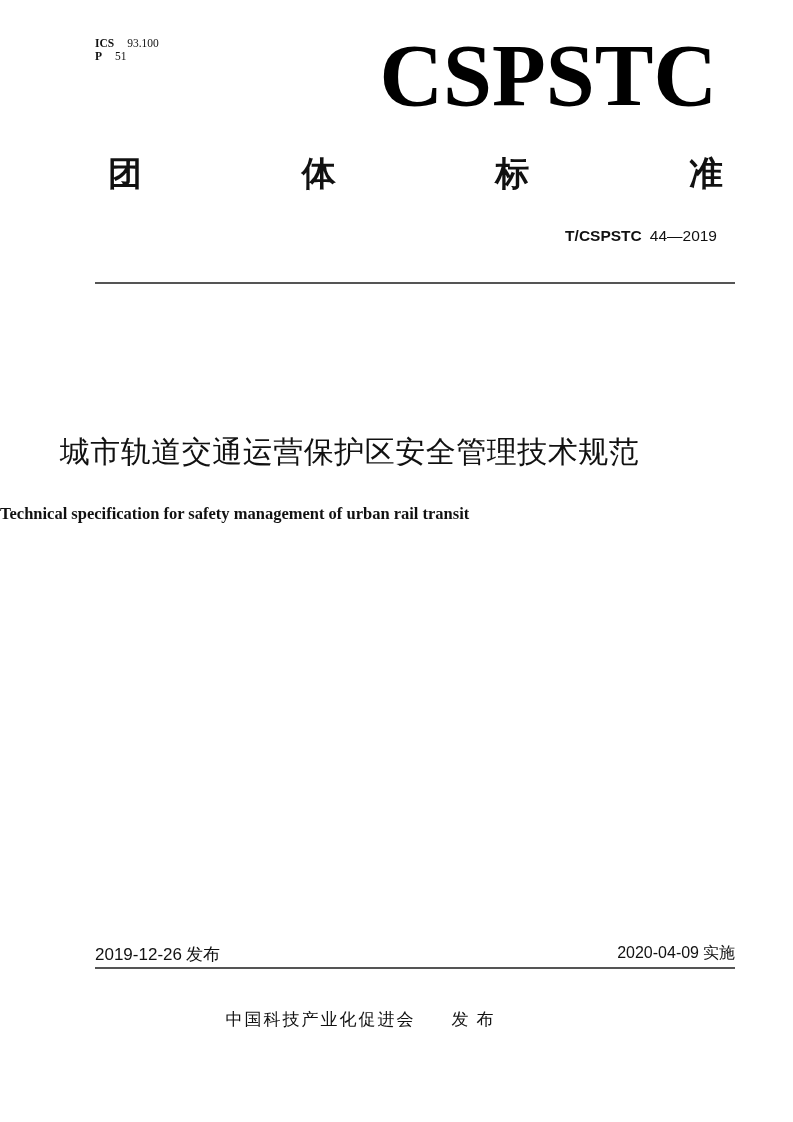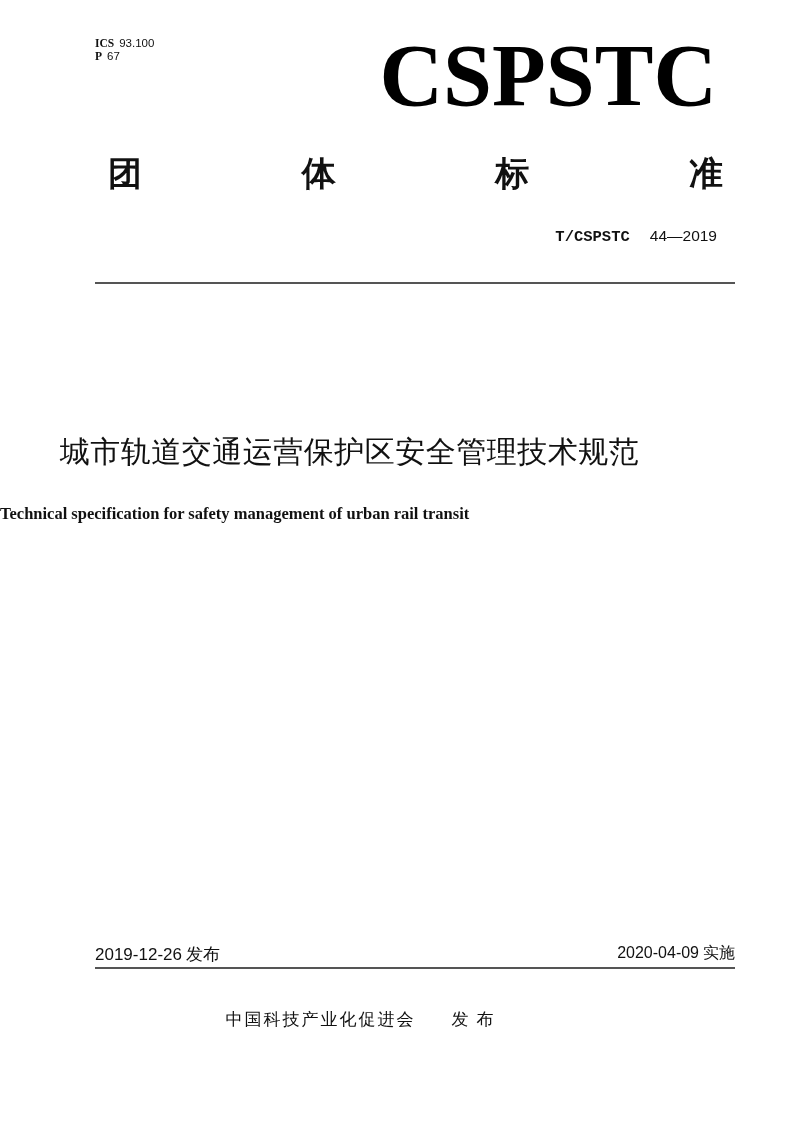--- a/index.html
+++ b/index.html
@@ -20,24 +20,24 @@
     .classification {
       left: 95px;
       top: 37px;
       font-size: 11.5px;
       line-height: 13px;
     }
     .classification .row { white-space: nowrap; }
     .classification .code {
       font-family: "Liberation Serif", serif;
       font-weight: bold;
-      margin-right: 5px;
+      margin-right: 13px;
     }
     .classification .val {
-      font-family: Liberation Sans, sans-serif;
+      font-family: Liberation Serif, serif;
     }
 
     .org-logo {
       right: 76px;
       top: 30px;
       font-family: "Liberation Serif", serif;
       font-weight: bold;
       font-size: 88px;
       line-height: 92px;
       letter-spacing: 0px;
@@ -56,23 +56,23 @@
       font-weight: bold;
     }
 
     .std-number {
       right: 76px;
       top: 227px;
       font-size: 15.5px;
       white-space: nowrap;
     }
     .std-number .prefix {
-      font-family: Liberation Mono, monospace;
+      font-family: Liberation Sans, sans-serif;
       font-weight: bold;
-      margin-right: 20px;
+      margin-right: 8px;
     }
     .std-number .num {
       font-family: "Liberation Sans", sans-serif;
       text-align: right;
     }
 
     .rule {
       left: 95px;
       width: 640px;
       height: 1.5px;
@@ -139,21 +139,21 @@
     }
   </style>
 </head>
 <body>
 
 <div class="abs classification">
   <div class="row">
     <span class="code">ICS</span><span class="val">93.100</span>
   </div>
   <div class="row">
-    <span class="code">P</span><span class="val">67</span>
+    <span class="code">P</span><span class="val">51</span>
   </div>
 </div>
 
 <div class="abs org-logo">CSPSTC</div>
 
 <div class="abs std-type">
   <span>团</span>
   <span>体</span>
   <span>标</span>
   <span>准</span>

